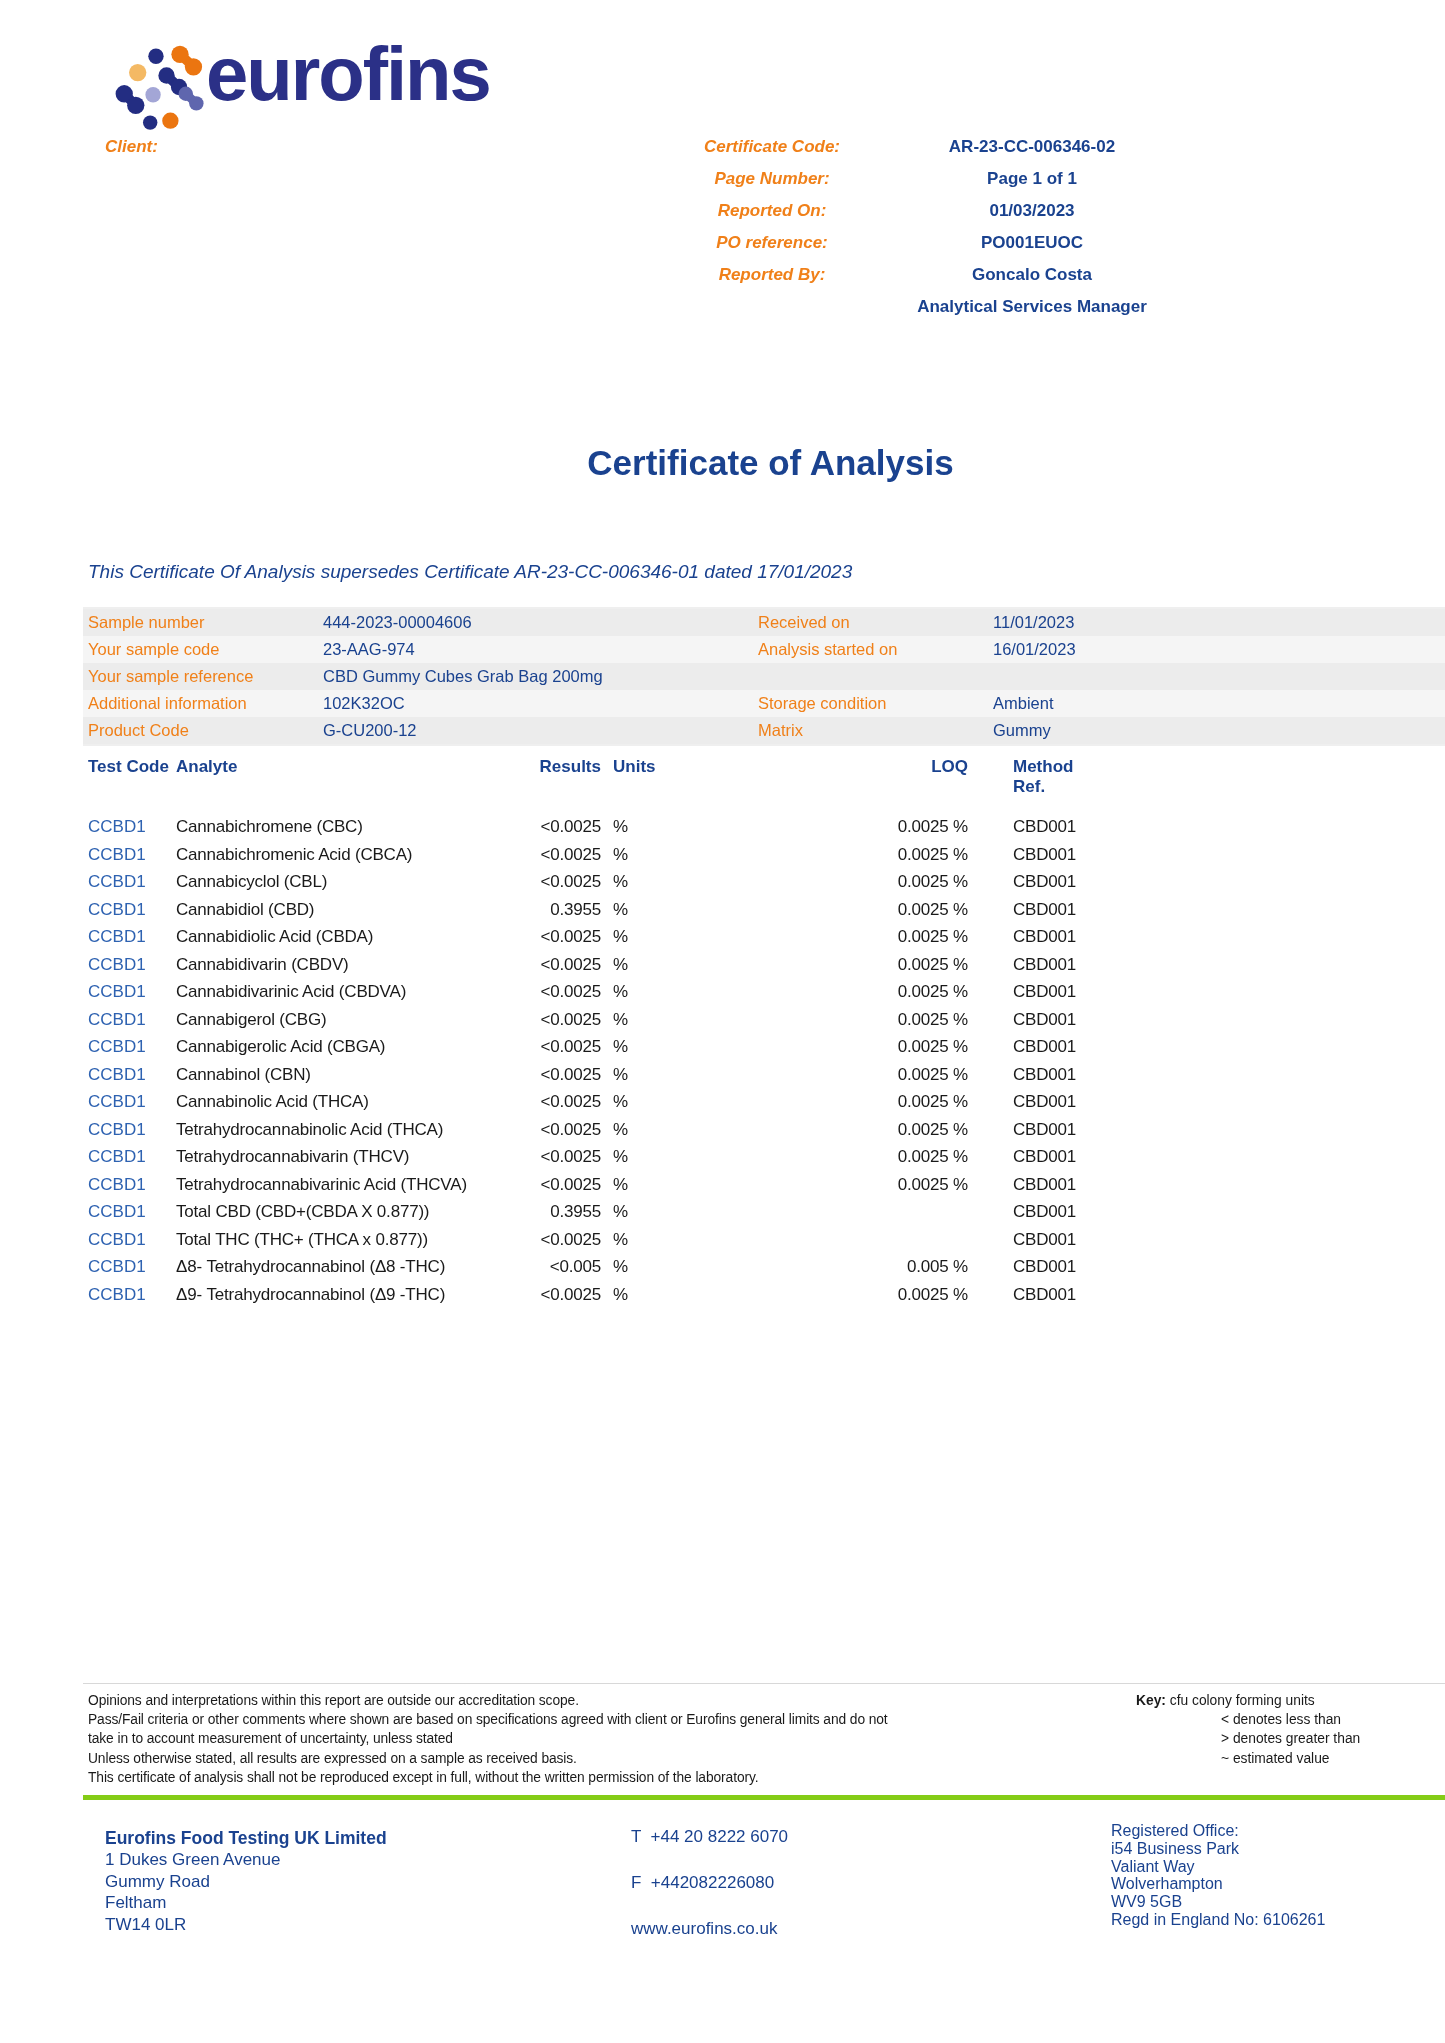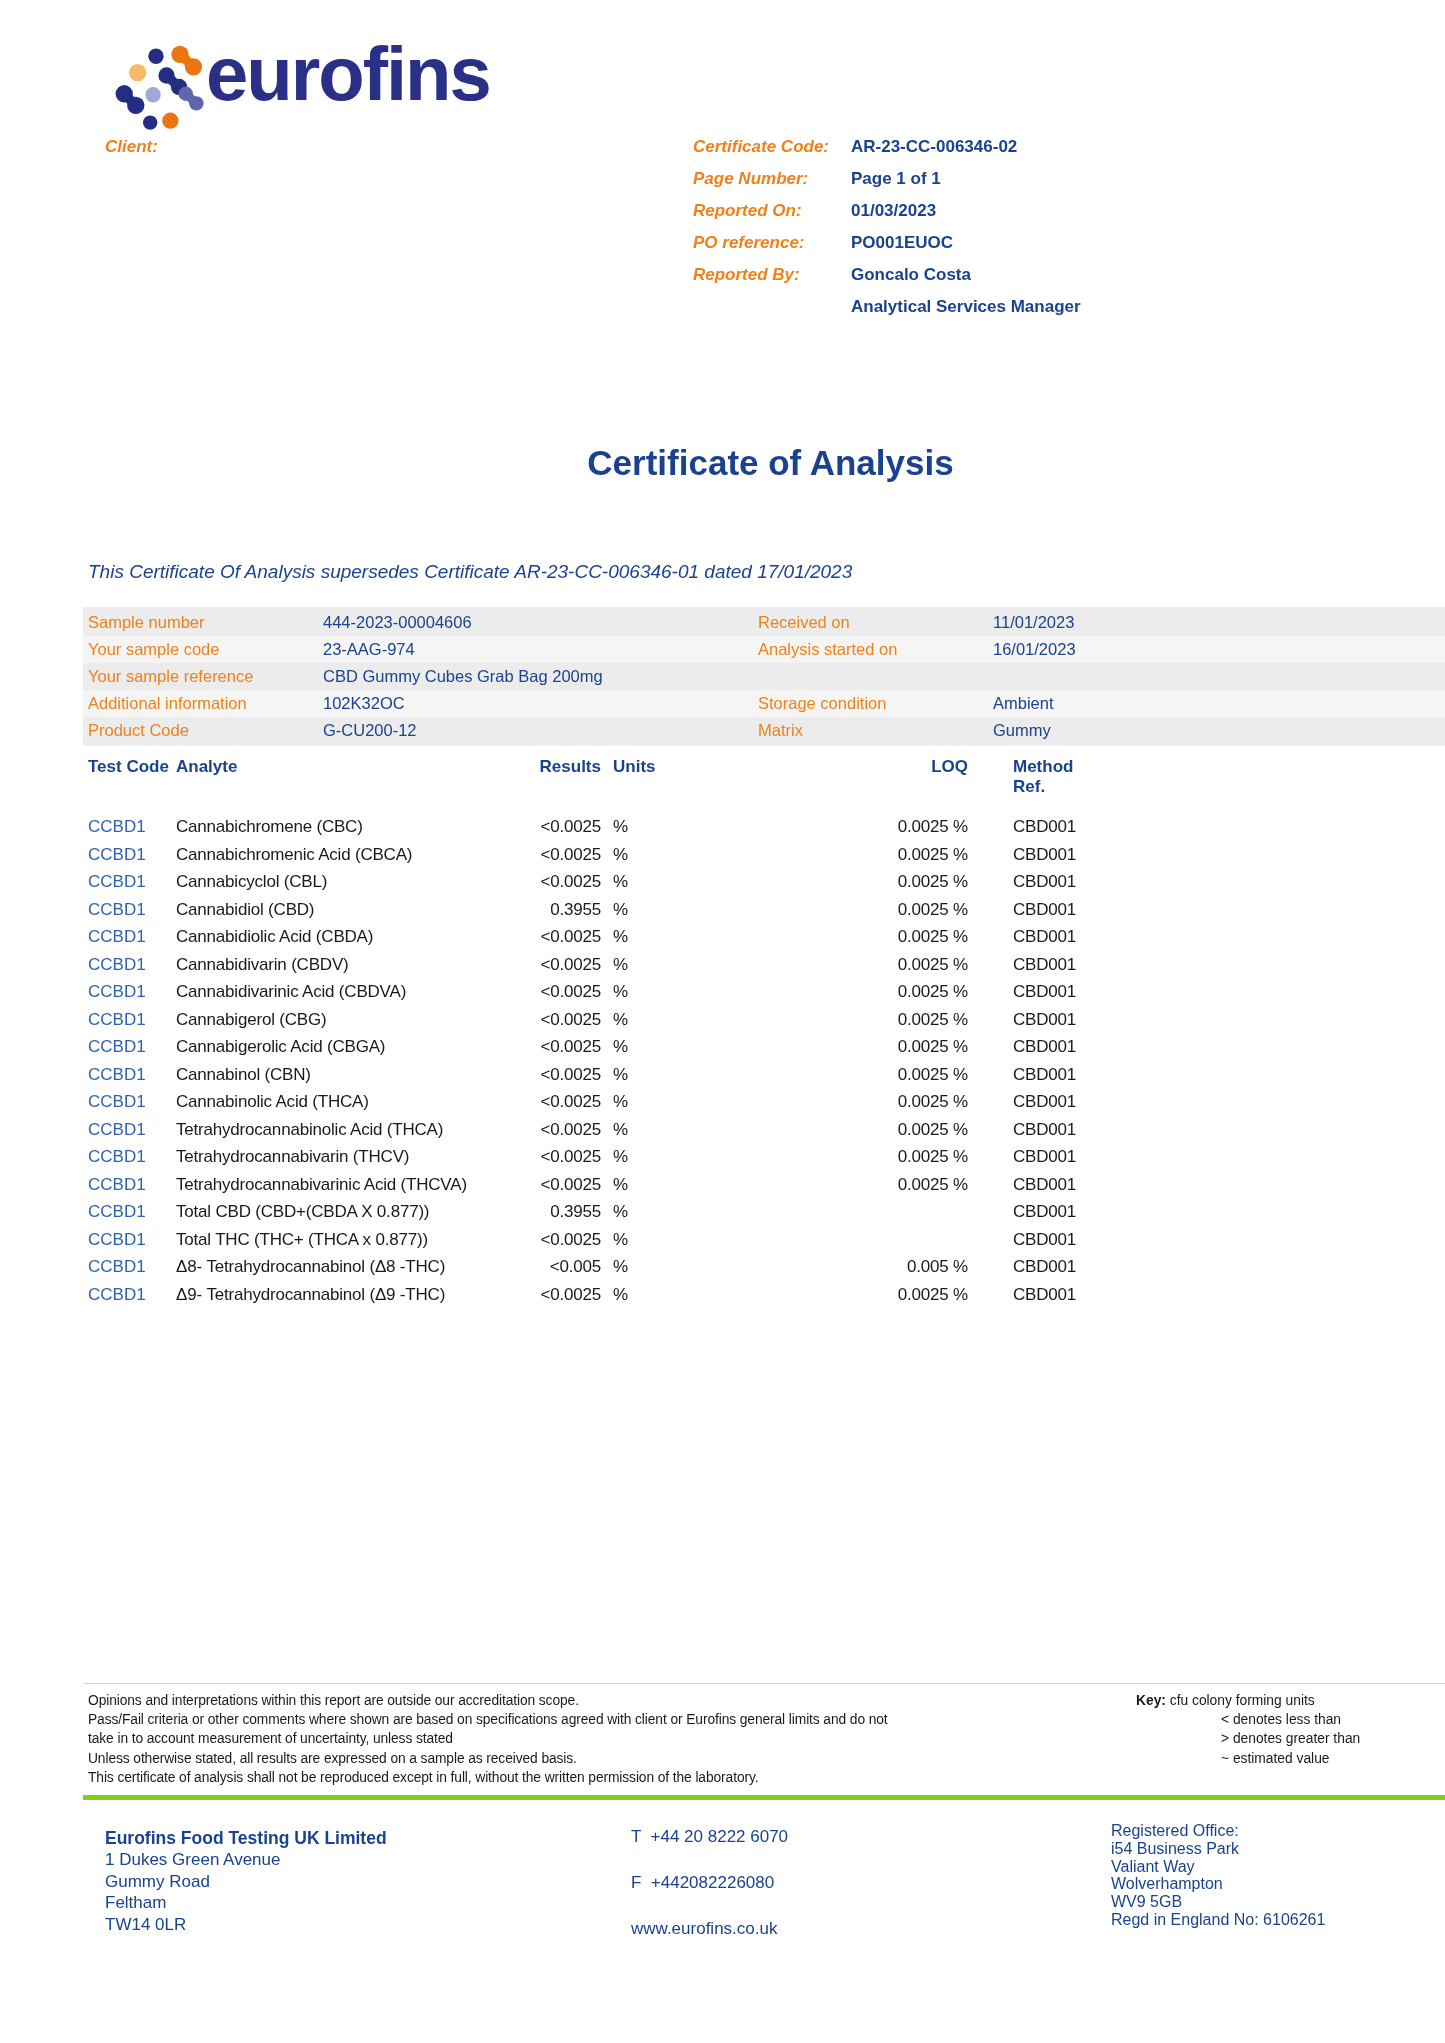--- a/index.html
+++ b/index.html
@@ -25,21 +25,21 @@
   .logo-text{
     position:absolute;left:158px;top:36px;
     font-size:76px;line-height:76px;font-weight:600;
     letter-spacing:-2px;color:var(--brand-navy);
   }
   
   .client-label{
     position:absolute;left:57px;top:137px;
     font-size:17px;font-weight:bold;font-style:italic;color:var(--orange);
   }
-  .header-fields{position:absolute;left:645px;top:137px;width:520px;}
+  .header-fields{position:absolute;left:645px;top:137px;width:520px;text-align:center;}
   .hf-row{display:grid;grid-template-columns:158px auto;margin-bottom:12px;}
   .hf-label{font-size:17px;font-weight:bold;font-style:italic;color:var(--orange);}
   .hf-value{font-size:17px;font-weight:bold;color:var(--navy);}
   
   .title{
     position:absolute;left:0;top:443px;width:100%;
     margin:0;text-align:center;
     font-size:35px;font-weight:bold;color:var(--navy);
   }
   .supersedes{

